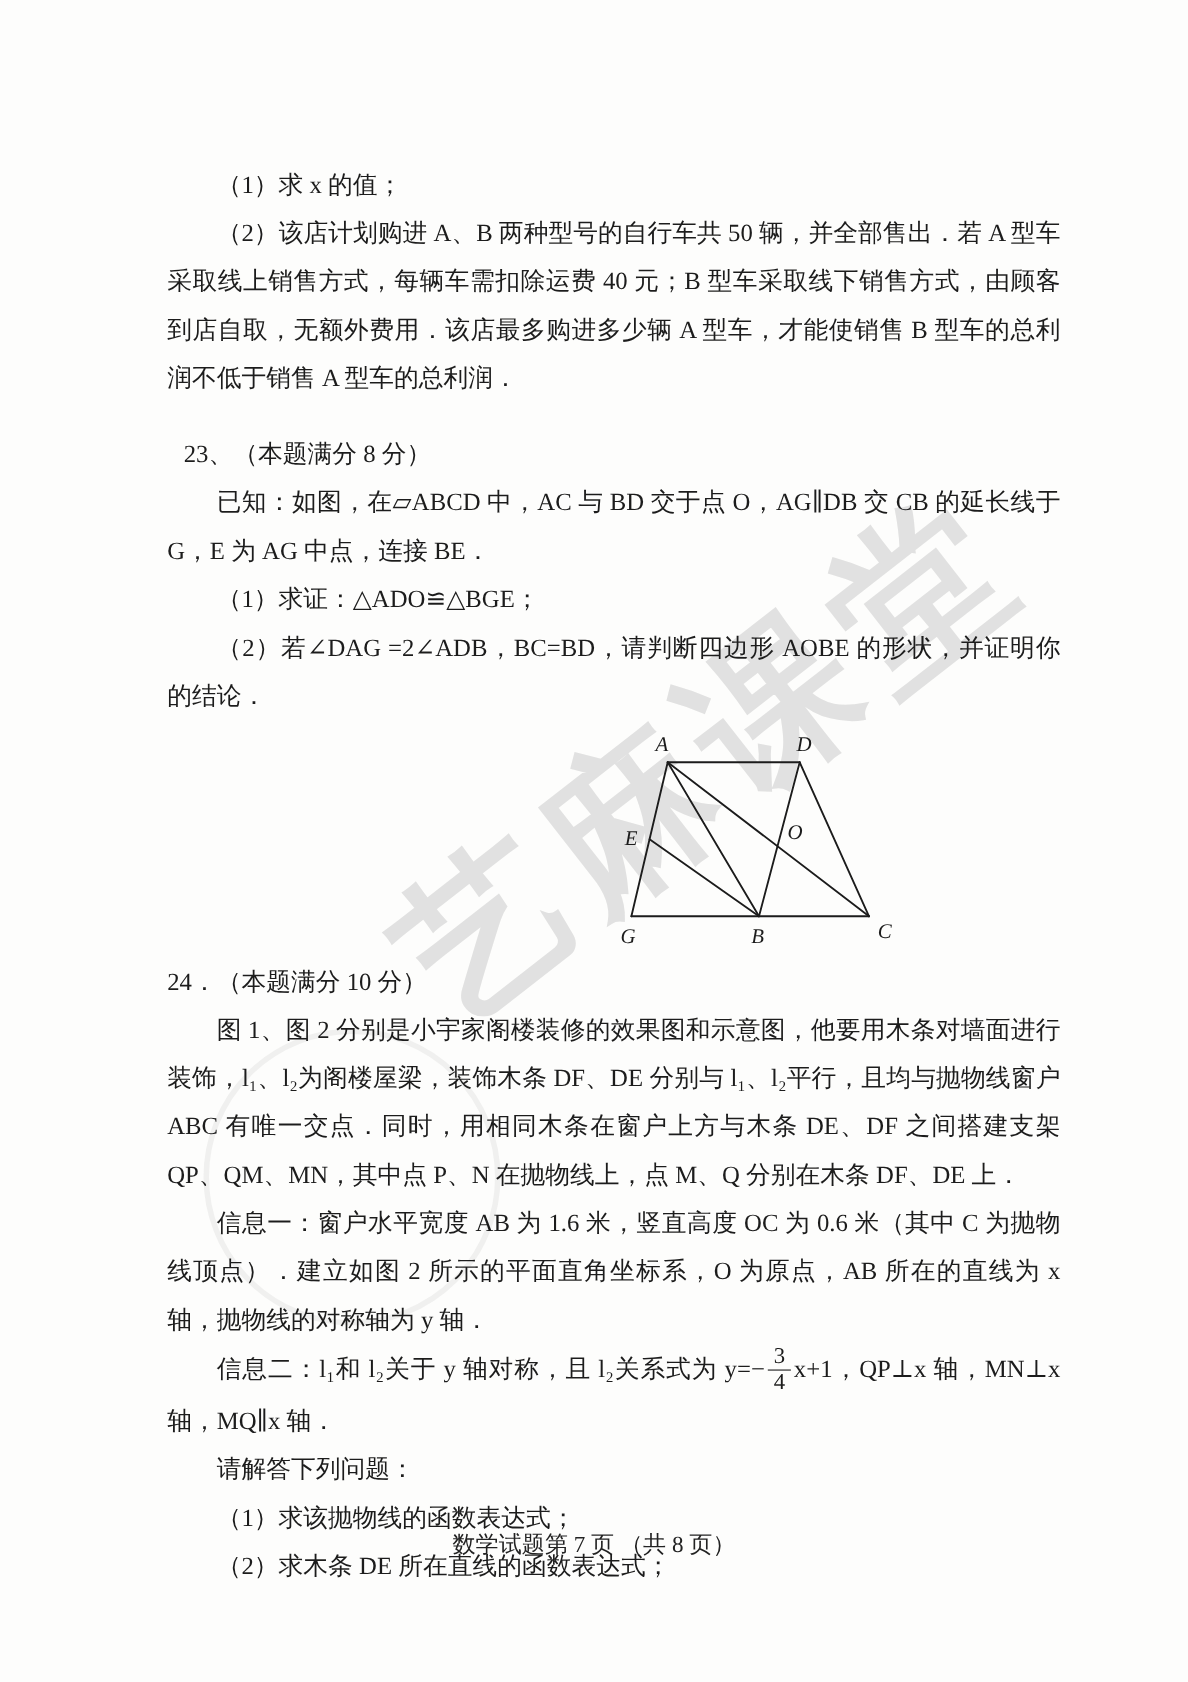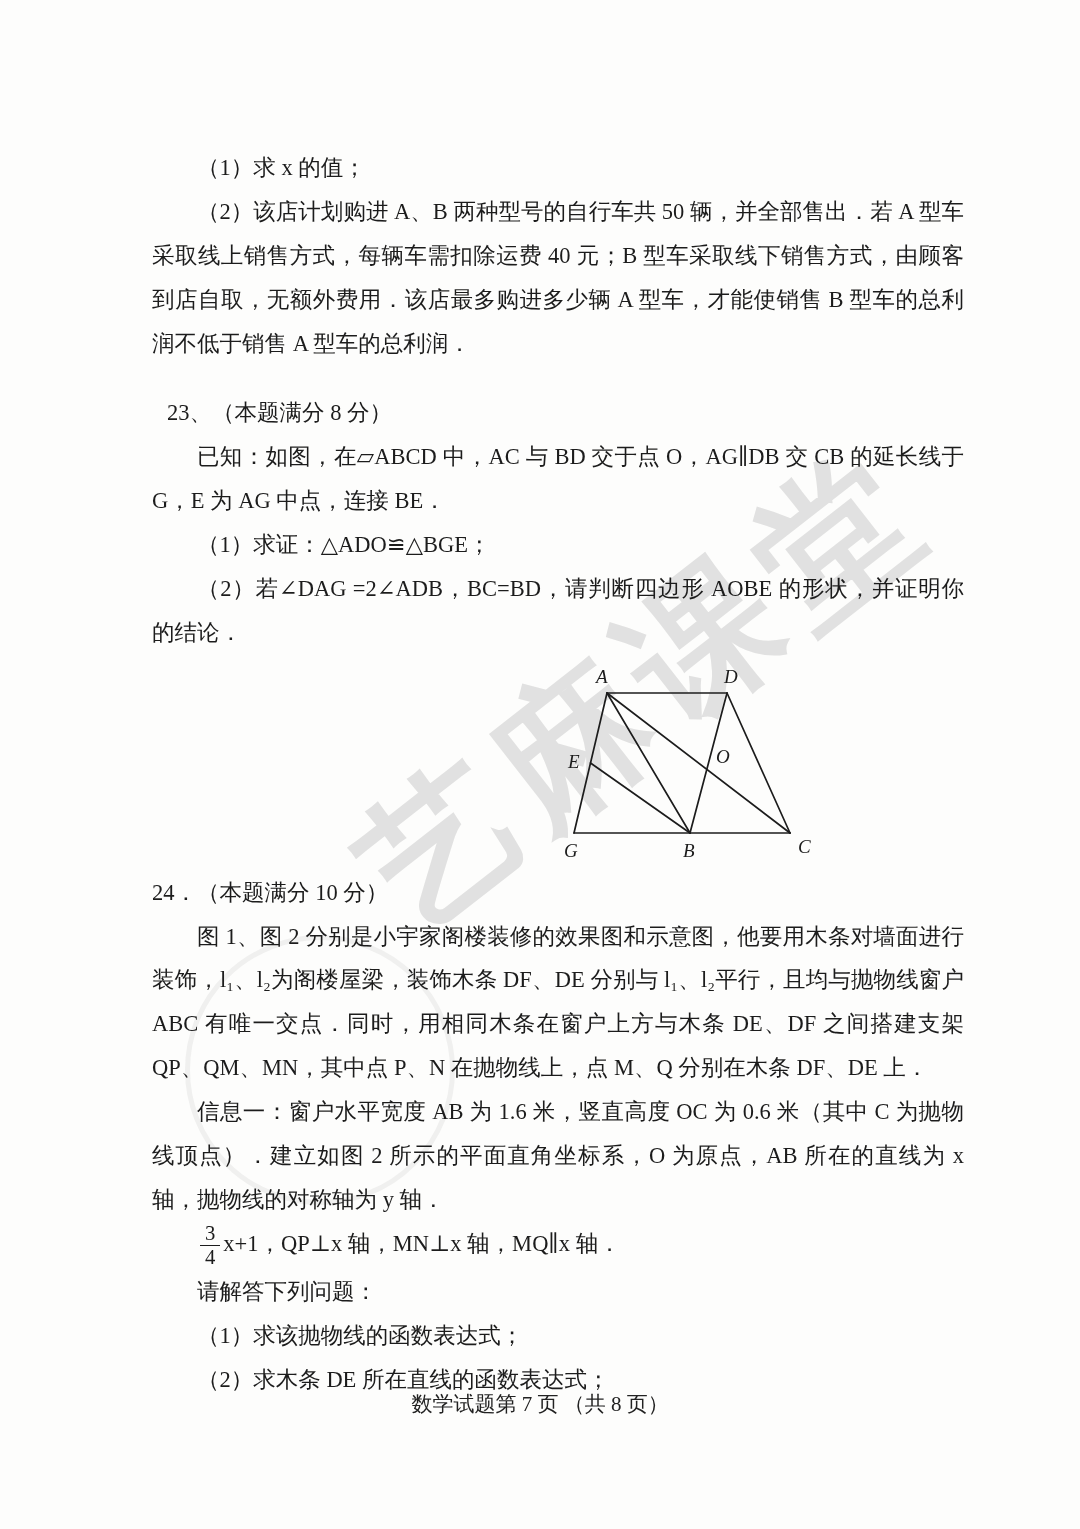--- a/index.html
+++ b/index.html
@@ -111,21 +111,21 @@
           <text class="fig-label" x="52" y="194">G</text>
           <text class="fig-label" x="171" y="194">B</text>
           <text class="fig-label" x="286" y="190">C</text>
         </g>
       </svg>
     </div>
 
     <p class="small-gap">24．（本题满分 10 分）</p>
     <p class="block">图 1、图 2 分别是小宇家阁楼装修的效果图和示意图，他要用木条对墙面进行装饰，l₁、l₂为阁楼屋梁，装饰木条 DF、DE 分别与 l₁、l₂平行，且均与抛物线窗户 ABC 有唯一交点．同时，用相同木条在窗户上方与木条 DE、DF 之间搭建支架 QP、QM、MN，其中点 P、N 在抛物线上，点 M、Q 分别在木条 DF、DE 上．</p>
     <p class="block">信息一：窗户水平宽度 AB 为 1.6 米，竖直高度 OC 为 0.6 米（其中 C 为抛物线顶点）．建立如图 2 所示的平面直角坐标系，O 为原点，AB 所在的直线为 x 轴，抛物线的对称轴为 y 轴．</p>
-    <p class="block"><span class="frac">
+    <p class="block"><span>信息二：l₁和 l₂关于 y 轴对称，且 l₂关系式为 y=−</span><span class="frac">
           <span class="num">3</span>
           <span class="den">4</span>
         </span><span>x+1，QP⊥x 轴，MN⊥x 轴，MQ∥x 轴．</span></p>
     <p class="indent">请解答下列问题：</p>
     <p class="indent">（1）求该抛物线的函数表达式；</p>
     <p class="indent">（2）求木条 DE 所在直线的函数表达式；</p>
 
   </div>
 
   <div class="footer">数学试题第 7 页 （共 8 页）</div>

